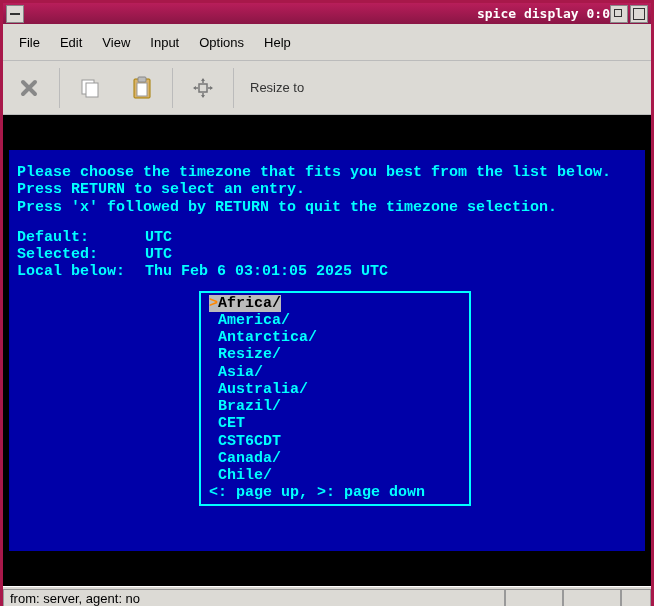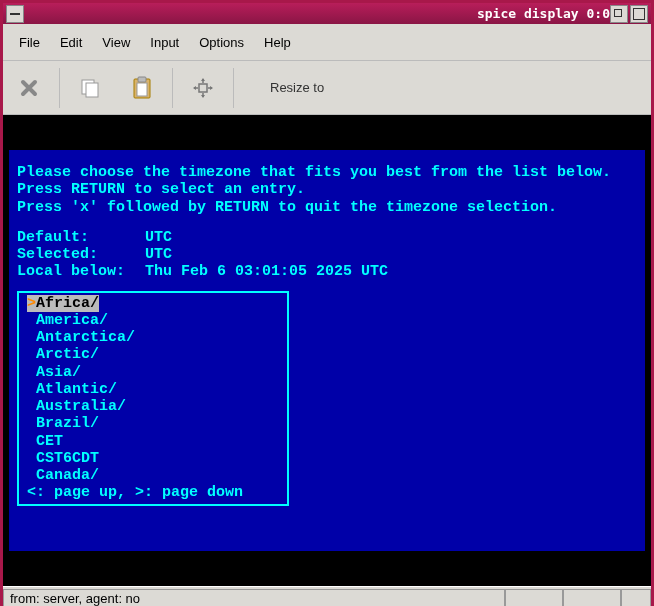--- a/index.html
+++ b/index.html
@@ -15,28 +15,28 @@
 .title-btn-sq { width: 18px; height: 18px; background: #dcdad5; border: 1px solid #888; position: relative; }
 .title-btn-sq .sq { position: absolute; top: 3px; left: 3px; width: 8px; height: 8px; border: 1px solid #333; }
 .title-btn-sq .big { position: absolute; top: 2px; left: 2px; width: 12px; height: 12px; border: 1px solid #333; }
 
 .menu-bar { height: 24px; background: #dcdad5; display: flex; align-items: center; padding: 18px 8px; gap: 4px; border-bottom: 1px solid #bbb; font-size: 13px; }
 .menu-item { padding: 2px 8px; color: #000; }
 
 .toolbar { height: 54px; background: #dcdad5; display: flex; align-items: center; border-bottom: 1px solid #bbb; }
 .tool-btn { width: 48px; height: 48px; display: flex; align-items: center; justify-content: center; margin: 0 2px; }
 .tool-sep { width: 1px; height: 40px; background: #bbb; margin: 0 4px; }
-.tool-label { font-size: 13px; margin-left: 32px; color: #333; text-align: right; }
+.tool-label { font-size: 13px; margin-left: 12px; color: #333; text-align: right; }
 
 .content-area { height: 471px; background: #000; padding: 0; position: relative; }
 .terminal { position: absolute; top: 35px; left: 6px; right: 6px; bottom: 35px; background: #0000a8; padding: 14px 8px; font-family: "Courier New", monospace; font-size: 15px; color: #fff; font-weight: bold; line-height: 1.15; }
 .term-cyan { color: #00ffff; }
 .info-row { display: flex; }
 .info-label { width: 128px; }
-.tz-box { margin-top: 10px; width: 272px; border: 2px solid #00ffff; padding: 2px 0; color: #00ffff; }
+.tz-box { margin-top: 10px; margin-left: 182px; width: 272px; border: 2px solid #00ffff; padding: 2px 0; color: #00ffff; }
 .tz-item { padding: 0 8px; white-space: pre; }
 .tz-sel { background: #bbbbbb; color: #000; display: inline-block;}
 .tz-sel .arrow { color: #ff8800; background:#bbbbbb;}
 .tz-hint { padding: 0 8px; }
 
 .status-bar { height: 24px; background: #dcdad5; border-top: 1px solid #fff; display: flex; align-items: center; font-size: 13px; }
 .status-cell { border: 1px solid #999; height: 20px; padding: 1px 6px; display: flex; align-items: center; }
 .status-main { flex: 1; }
 .status-small { width: 58px; }
 .status-tiny { width: 30px; }
@@ -118,28 +118,28 @@
       </div>
       <div class="info-row">
         <span class="info-label term-cyan">Local below:</span>
         <span class="term-cyan">Thu Feb  6 03:01:05 2025 UTC</span>
       </div>
 
       <div class="tz-box">
         <div class="tz-item"><span class="tz-sel"><span class="arrow">&gt;</span><span>Africa/</span></span></div>
         <div class="tz-item"> <span>America/</span></div>
         <div class="tz-item"> <span>Antarctica/</span></div>
-        <div class="tz-item"> <span>Arctic/</span></div>
+        <div class="tz-item"> <span>Resize/</span></div>
         <div class="tz-item"> <span>Asia/</span></div>
-        <div class="tz-item"> <span>Atlantic/</span></div>
         <div class="tz-item"> <span>Australia/</span></div>
         <div class="tz-item"> <span>Brazil/</span></div>
         <div class="tz-item"> <span>CET</span></div>
         <div class="tz-item"> <span>CST6CDT</span></div>
         <div class="tz-item"> <span>Canada/</span></div>
+        <div class="tz-item"> <span>Chile/</span></div>
         <div class="tz-hint">&lt;: page up, &gt;: page down</div>
       </div>
     </div>
   </div>
 
   <div class="status-bar">
     <div class="status-cell status-main">from: server, agent:  no</div>
     <div class="status-cell status-small"></div>
     <div class="status-cell status-small"></div>
     <div class="status-cell status-tiny"></div>

